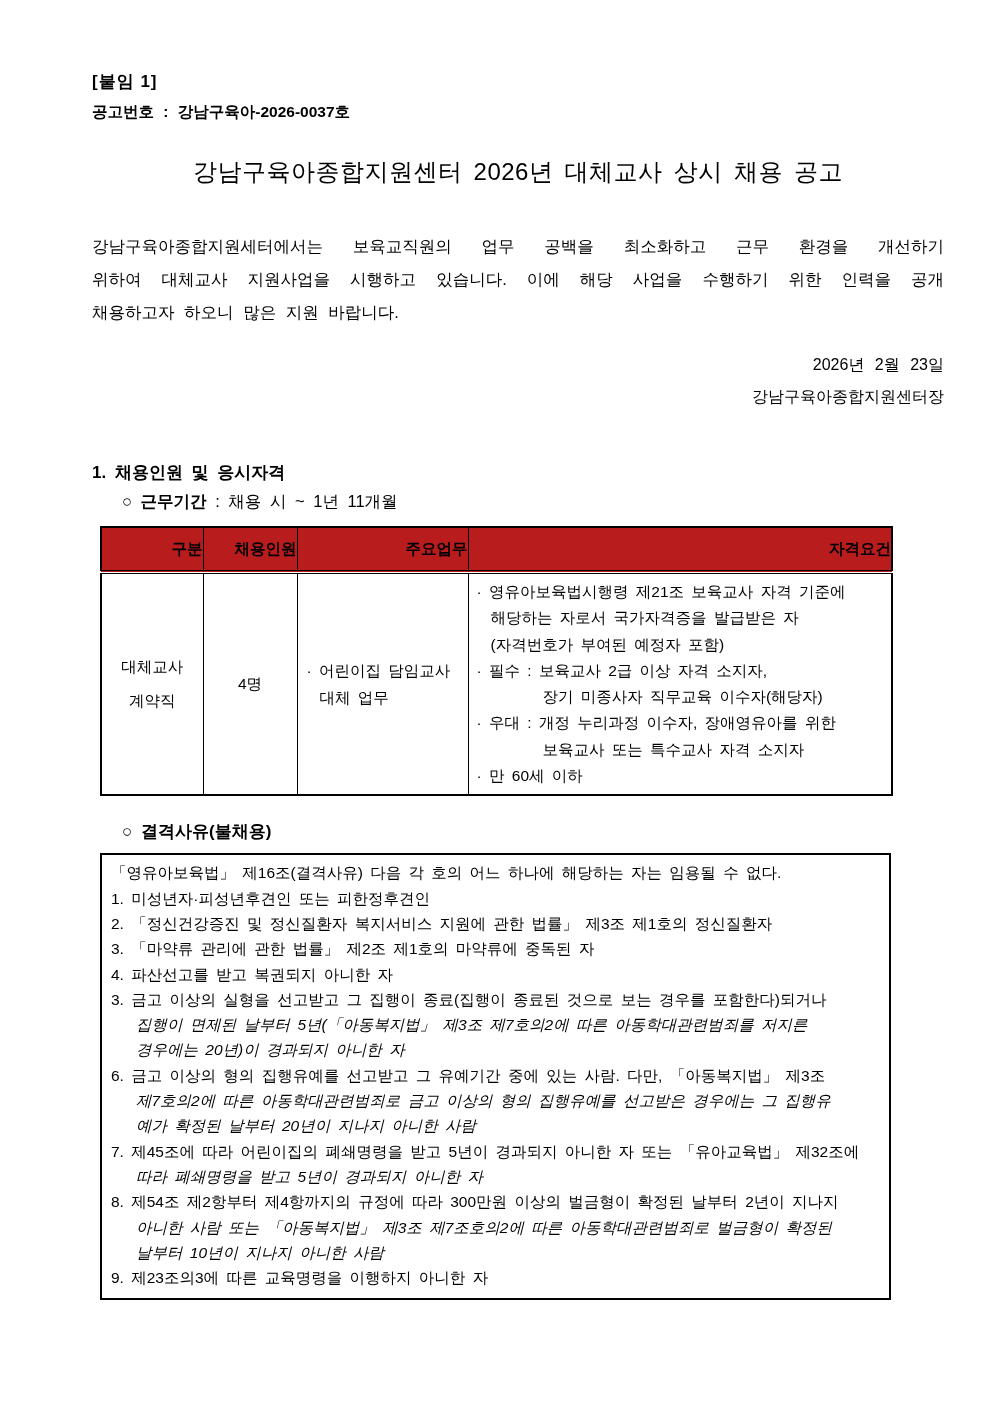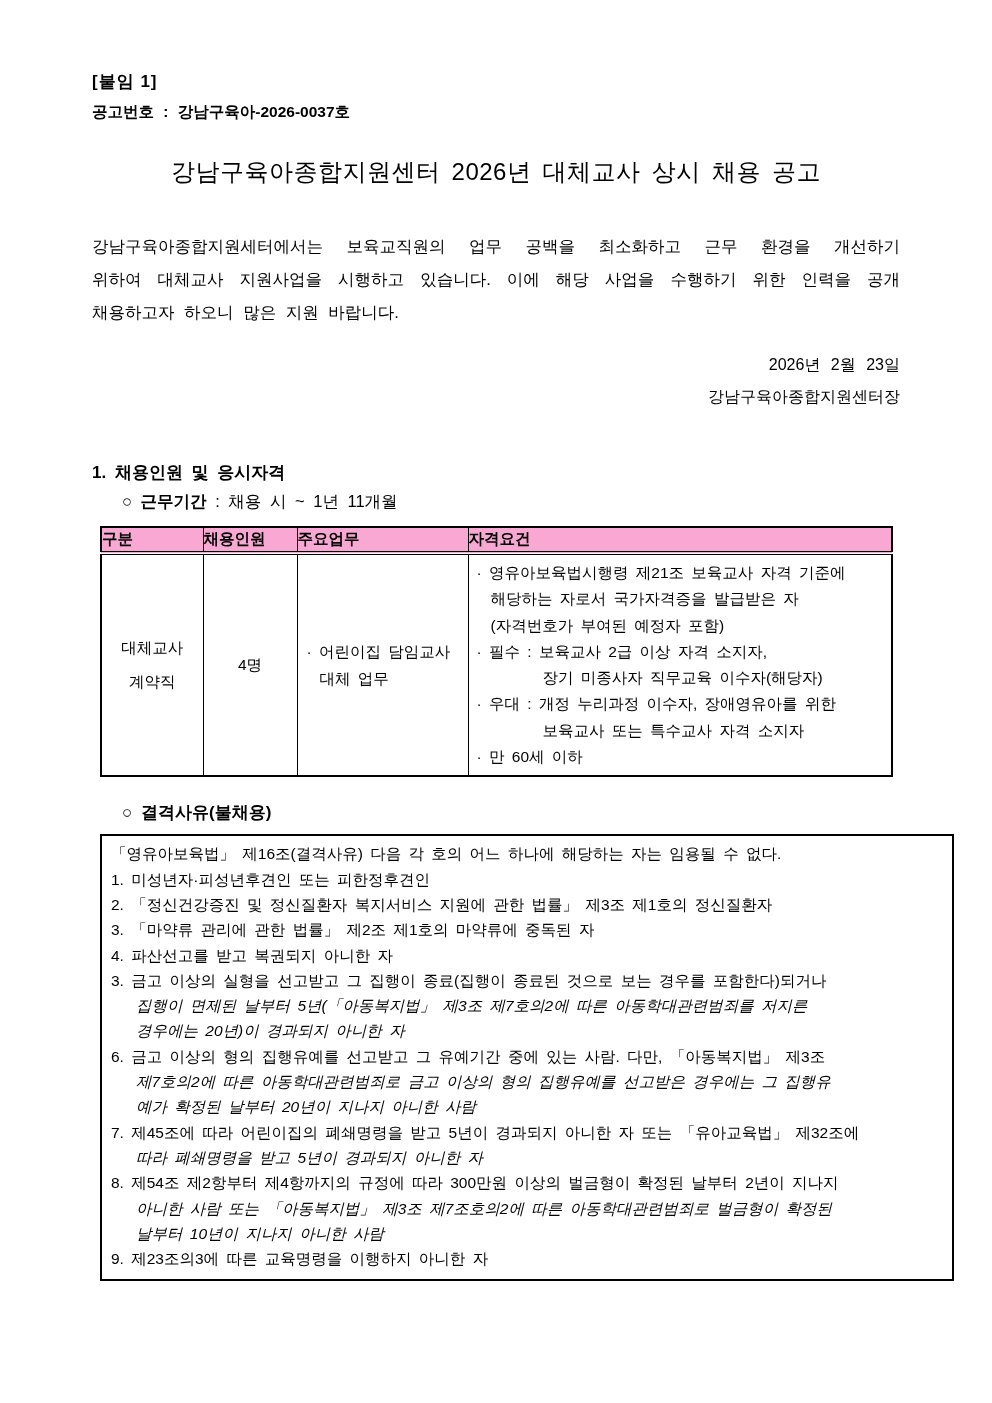--- a/index.html
+++ b/index.html
@@ -5,21 +5,21 @@
   * { margin:0; padding:0; box-sizing:border-box; }
   html,body { background:#ffffff; }
   .page {
     position:relative;
     width:992px; height:1403px;
     background:#ffffff;
     color:#000000;
     font-family:"Liberation Sans", sans-serif;
     overflow:hidden;
   }
-  .content { padding:70px 92px 0 92px; }
+  .content { padding:70px 48px 0 92px; }
 
   .attachment { font-size:17px; font-weight:bold; letter-spacing:1px; }
   .notice-no  { margin-top:9px; font-size:15.5px; word-spacing:5px;font-weight:bold; }
 
   .doc-title {
     margin-top:33px;
     text-align:center;
     font-size:24px; font-weight:normal;
     letter-spacing:0.5px; word-spacing:4px;
     white-space:nowrap;
@@ -38,41 +38,41 @@
   table.recruit {
     margin:13px 0 0 8px;
     border-collapse:collapse;
     table-layout:fixed;
     width:791px;
     border:2px solid #000;
     font-size:15.5px;
   }
   .recruit th, .recruit td { border:1px solid #000; }
   .recruit th {
-    background:#f9a8d4;
+    background:#b91c1c;
     font-weight:bold;
-    height:26px;
+    height:45px;
     border-bottom:4px double #000;
-    text-align:left;
+    text-align:right;
     word-spacing:2px;
   }
   .recruit td { vertical-align:middle; }
   td.cat  { text-align:center; line-height:34px; }
   td.cnt  { text-align:center;margin-left:39px; }
   td.duty { padding:0 2px 0 9px; line-height:27px; word-spacing:3px; }
   td.duty .ind1 { padding-left:13px; }
   td.qual { padding:5px 2px 5px 8px; line-height:26.3px; word-spacing:3px; }
   td.qual .q1 { padding-left:14px; }
   td.qual .q2 { padding-left:66px; }
 
   .sec2-heading { margin-top:24px; padding-left:30px; font-size:17px; font-weight:bold; word-spacing:4px; }
 
   .disq-box {
     margin:10px 0 0 8px;
-    width:854px;
+    width:791px;
     border:2px solid #000;
     padding:5px 5px 8px 9px;
     font-size:15.5px;
     line-height:25.3px;
     word-spacing:3px;
   }
   .disq-box .d1 { padding-left:25px;font-style:italic; }
 </style>
 </head>
 <body>

